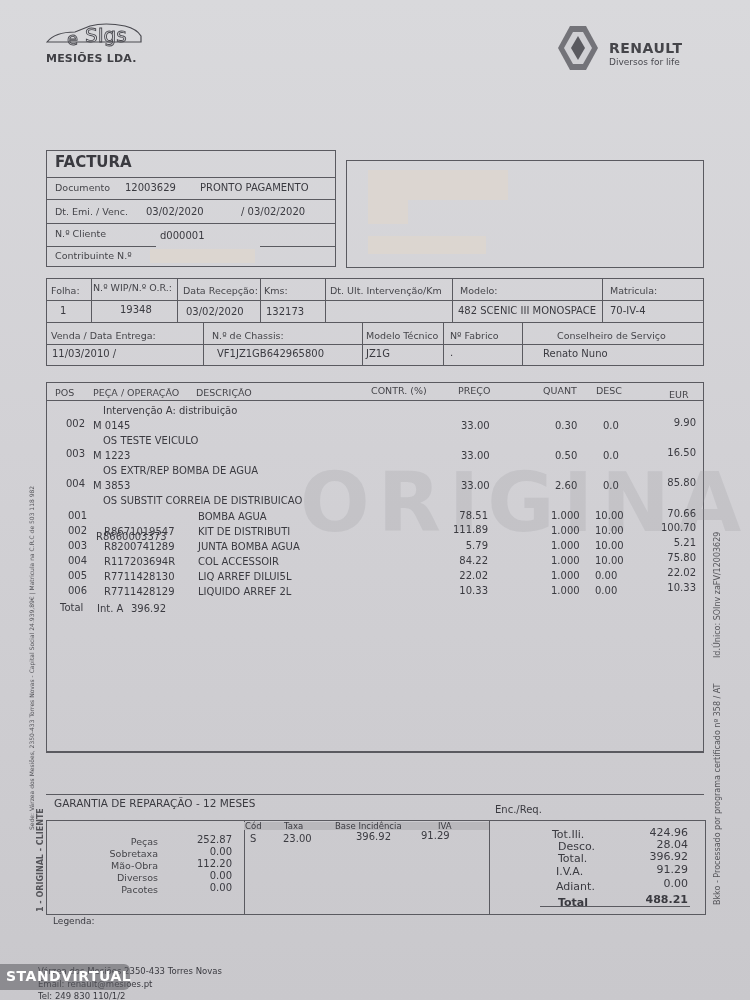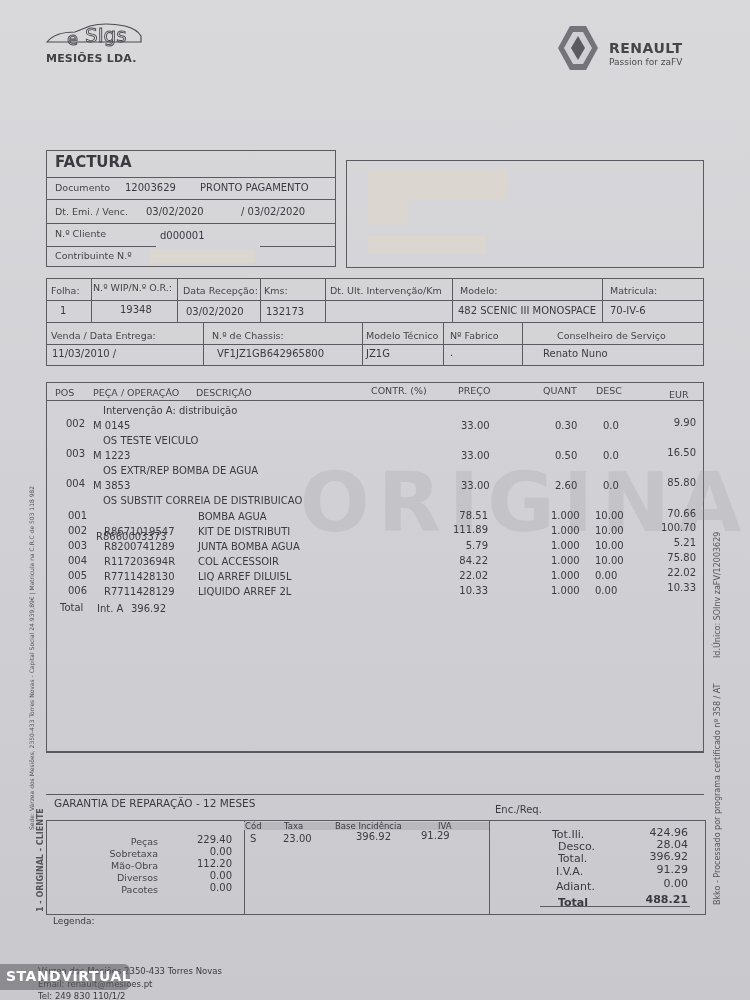--- a/index.html
+++ b/index.html
@@ -56,21 +56,21 @@
     <text x="40" y="22" font-size="20" font-family="DejaVu Sans, sans-serif" fill="none" stroke="#4a4a50" stroke-width="0.9">SIgs</text>
   </svg>
   <div class="t mesioes-name">MESIÕES LDA.</div>
 
   <svg class="abs renault-diamond" viewBox="0 0 44 48">
     <path d="M14 2 L30 2 L42 24 L30 46 L14 46 L2 24 Z" fill="#5a5a60" opacity="0.8"></path>
     <path d="M17 8 L27 8 L36 24 L27 40 L17 40 L8 24 Z" fill="#d0d0d4"></path>
     <path d="M22 12 L29 24 L22 36 L15 24 Z" fill="#5a5a60"></path>
   </svg>
   <div class="t renault-name">RENAULT</div>
-  <div class="t renault-tag">Passion for zaFV</div>
+  <div class="t renault-tag">Diversos for life</div>
 
   <div class="box" style="left:46px;top:150px;width:290px;height:117px;"></div>
   <div class="hl" style="left:46px;top:177px;width:290px;"></div>
   <div class="hl" style="left:46px;top:199px;width:290px;"></div>
   <div class="hl" style="left:46px;top:223px;width:290px;"></div>
   <div class="hl" style="left:46px;top:246px;width:110px;"></div>
   <div class="hl" style="left:260px;top:246px;width:76px;"></div>
 
   <div class="t b" style="left:55px;top:153px;font-size:15px;">FACTURA</div>
   <div class="t lbl" style="left:55px;top:182px;">Documento</div>
@@ -110,21 +110,21 @@
   <div class="t lbl" style="left:264px;top:285px;">Kms:</div>
   <div class="t lbl" style="left:330px;top:285px;">Dt. Ult. Intervenção/Km</div>
   <div class="t lbl" style="left:460px;top:285px;">Modelo:</div>
   <div class="t lbl" style="left:610px;top:285px;">Matricula:</div>
 
   <div class="t" style="left:60px;top:305px;">1</div>
   <div class="t" style="left:120px;top:304px;">19348</div>
   <div class="t" style="left:186px;top:306px;">03/02/2020</div>
   <div class="t" style="left:266px;top:306px;">132173</div>
   <div class="t" style="left:458px;top:305px;">482  SCENIC III MONOSPACE</div>
-  <div class="t" style="left:610px;top:305px;">70-IV-6</div>
+  <div class="t" style="left:610px;top:305px;">70-IV-4</div>
 
   <div class="t lbl" style="left:51px;top:330px;">Venda / Data Entrega:</div>
   <div class="t lbl" style="left:212px;top:330px;">N.º de Chassis:</div>
   <div class="t lbl" style="left:366px;top:330px;">Modelo Técnico</div>
   <div class="t lbl" style="left:450px;top:330px;">Nº Fabrico</div>
   <div class="t lbl" style="left:557px;top:330px;">Conselheiro de Serviço</div>
 
   <div class="t" style="left:52px;top:348px;">11/03/2010    /</div>
   <div class="t" style="left:217px;top:348px;">VF1JZ1GB642965800</div>
   <div class="t" style="left:366px;top:348px;">JZ1G</div>
@@ -238,21 +238,21 @@
   <div class="hl" style="left:46px;top:794px;width:658px;"></div>
   <div class="t" style="left:54px;top:797px;font-size:10.5px;">GARANTIA DE REPARAÇÃO - 12 MESES</div>
   <div class="t" style="left:495px;top:804px;">Enc./Req.</div>
 
   <div class="box" style="left:46px;top:820px;width:660px;height:95px;"></div>
   <div class="vl" style="left:244px;top:820px;height:95px;"></div>
   <div class="vl" style="left:489px;top:820px;height:95px;"></div>
   <div class="abs" style="left:244px;top:822px;width:245px;height:8px;background:#b9b8bc;"></div>
 
   <div class="t lbl r" style="left:90px;top:836px;width:68px;">Peças</div>
-  <div class="t r" style="left:180px;top:834px;width:52px;">229.40</div>
+  <div class="t r" style="left:180px;top:834px;width:52px;">252.87</div>
   <div class="t lbl r" style="left:90px;top:848px;width:68px;">Sobretaxa</div>
   <div class="t r" style="left:180px;top:846px;width:52px;">0.00</div>
   <div class="t lbl r" style="left:90px;top:860px;width:68px;">Mão-Obra</div>
   <div class="t r" style="left:180px;top:858px;width:52px;">112.20</div>
   <div class="t lbl r" style="left:90px;top:872px;width:68px;">Diversos</div>
   <div class="t r" style="left:180px;top:870px;width:52px;">0.00</div>
   <div class="t lbl r" style="left:90px;top:884px;width:68px;">Pacotes</div>
   <div class="t r" style="left:180px;top:882px;width:52px;">0.00</div>
 
   <div class="t" style="left:245px;top:821px;font-size:8.5px;">Cód</div>

